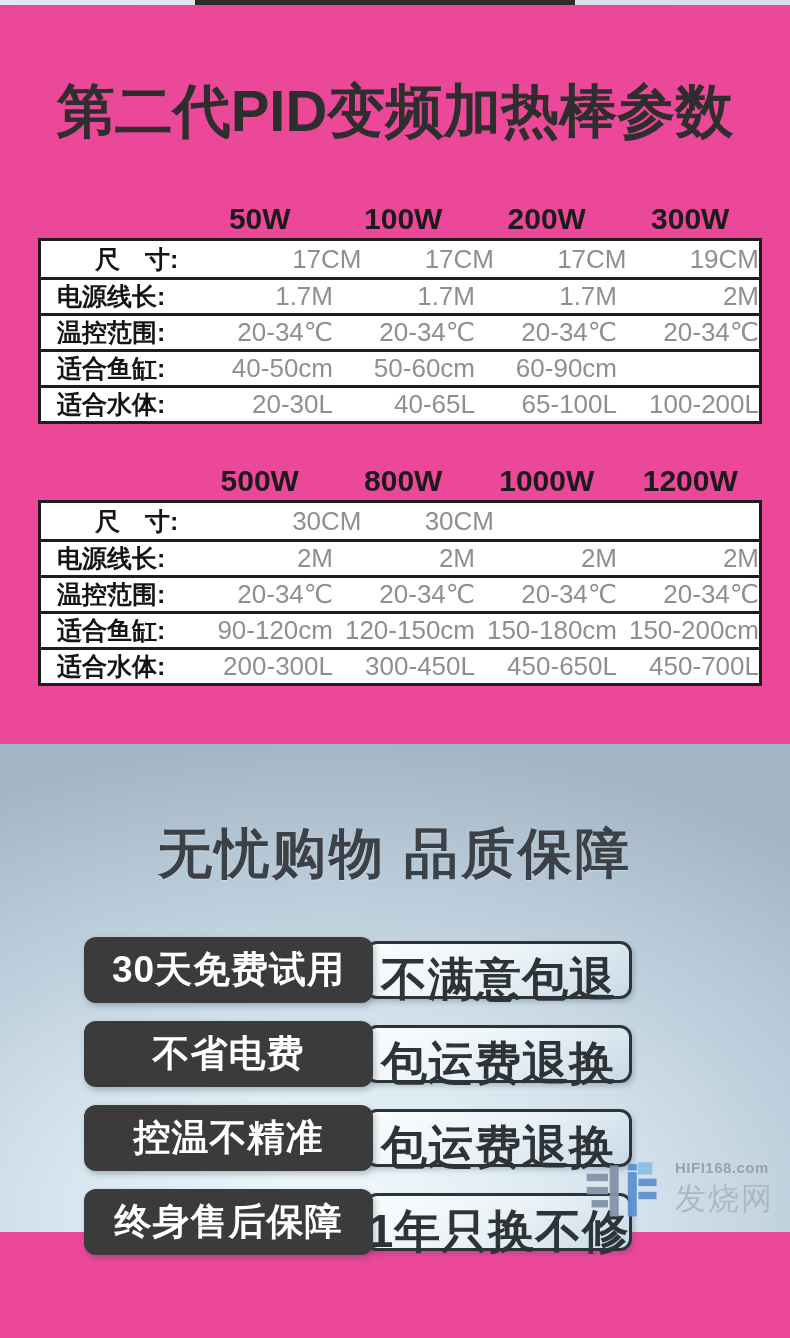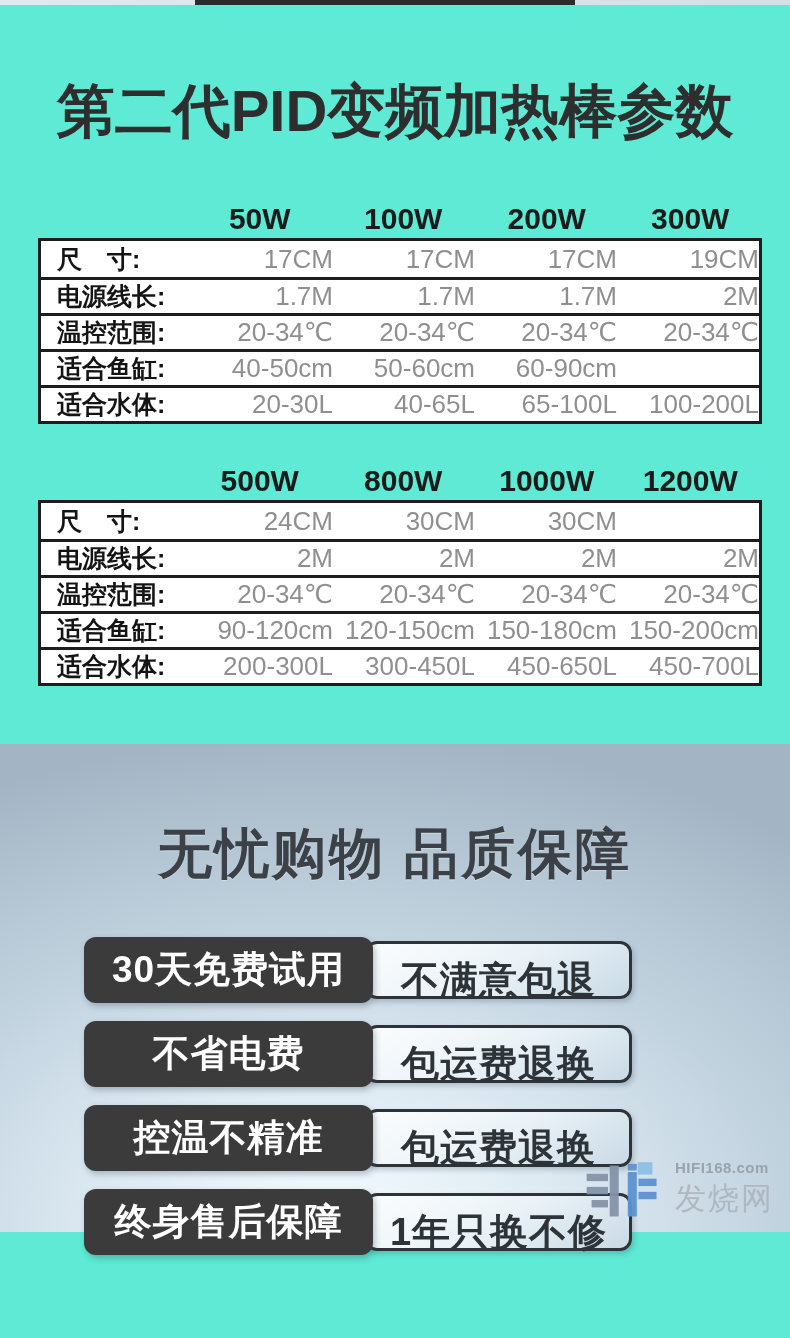--- a/index.html
+++ b/index.html
@@ -1,19 +1,19 @@
 <!DOCTYPE html>
 <html><head>
 <meta charset="utf-8">
 <style>
   * { margin:0; padding:0; box-sizing:border-box; }
   html,body { background:#ffffff; }
   .page {
     position:relative; width:790px; height:1338px; margin:0 auto;
-    background:#5eead4; overflow:hidden;
+    background:#ec4899; overflow:hidden;
     font-family:"Liberation Sans","DejaVu Sans",sans-serif;
   }
 
   
   .top-strip { position:absolute; top:0; left:0; width:790px; height:5px;
     background:linear-gradient(90deg,#e0e9ed 0%,#d4dfe4 100%); }
   .top-strip-dark { position:absolute; top:0; left:195px; width:380px; height:5px; background:#2b2b2b; }
 
   
   .main-title {
@@ -29,21 +29,21 @@
   .spec-head {
     display:grid; grid-template-columns:150px 1fr 1fr 1fr 1fr;
     height:38px; align-items:center;
   }
   .spec-head .th { text-align:center; font-size:30px; font-weight:800; color:#1b1b1b; }
   .spec-table { border:3px solid #1d1d1d; background:#ffffff; }
   .trow {
     display:grid; grid-template-columns:150px 1fr 1fr 1fr 1fr;
     height:36px; align-items:center; border-top:3px solid #1d1d1d;
   }
-  .trow:first-child { border-top:none; }
+  .trow:first-child { border-top:none;padding-left:38px; }
   .tlabel { font-size:25px; font-weight:800; color:#141414; padding-left:16px; white-space:nowrap; }
   .tval { text-align:right; font-size:26px; color:#8f8f8f; white-space:nowrap; }
 
   
   .guarantee {
     position:absolute; top:744px; left:0; width:790px; height:488px;
     background:radial-gradient(ellipse 95% 100% at 42% 98%,
       #f4fbfe 0%, #ddeaf2 30%, #c2d3e0 60%, #a3b5c4 100%);
   }
   .g-title {
@@ -65,21 +65,21 @@
     box-shadow:2px 3px 5px rgba(50,70,90,0.25);
   }
   .g-dark {
     position:absolute; left:0; top:0; width:289px; height:66px;
     border-radius:12px; background:#3b3b3b;
     display:flex; align-items:center; justify-content:center;
     box-shadow:2px 3px 6px rgba(40,55,70,0.3);
     text-align:center;
   }
   .g-dark-text { color:#ffffff; font-size:37px; font-weight:800; letter-spacing:1px; white-space:nowrap; }
-  .g-light-text { color:#2e3338; font-size:38px; font-weight:800; letter-spacing:1px; white-space:nowrap;margin-top:20px; }
+  .g-light-text { color:#2e3338; font-size:46px; font-weight:800; letter-spacing:1px; white-space:nowrap;margin-top:20px; }
 
   
   .watermark {
     position:absolute; right:16px; bottom:12px;
     display:flex; align-items:flex-end; gap:16px; opacity:0.95;
   }
   .wm-text { display:flex; flex-direction:column; }
   .wm-site { font-size:15px; font-weight:700; color:#98a1a7; letter-spacing:0.5px; }
   .wm-name { font-size:31px; color:#aeb7bd; margin-top:2px; letter-spacing:2px; }
 </style>
@@ -144,21 +144,20 @@
     <div class="spec-head">
         <div class="th"></div>
         <div class="th">500W</div>
         <div class="th">800W</div>
         <div class="th">1000W</div>
         <div class="th">1200W</div>
       </div>
     <div class="spec-table">
         <div class="trow">
           <div class="tlabel">尺　寸:</div>
-          <div class="tval">24CM</div>
           <div class="tval">30CM</div>
           <div class="tval">30CM</div>
         </div>
         <div class="trow">
           <div class="tlabel">电源线长:</div>
           <div class="tval">2M</div>
           <div class="tval">2M</div>
           <div class="tval">2M</div>
           <div class="tval">2M</div>
         </div>

